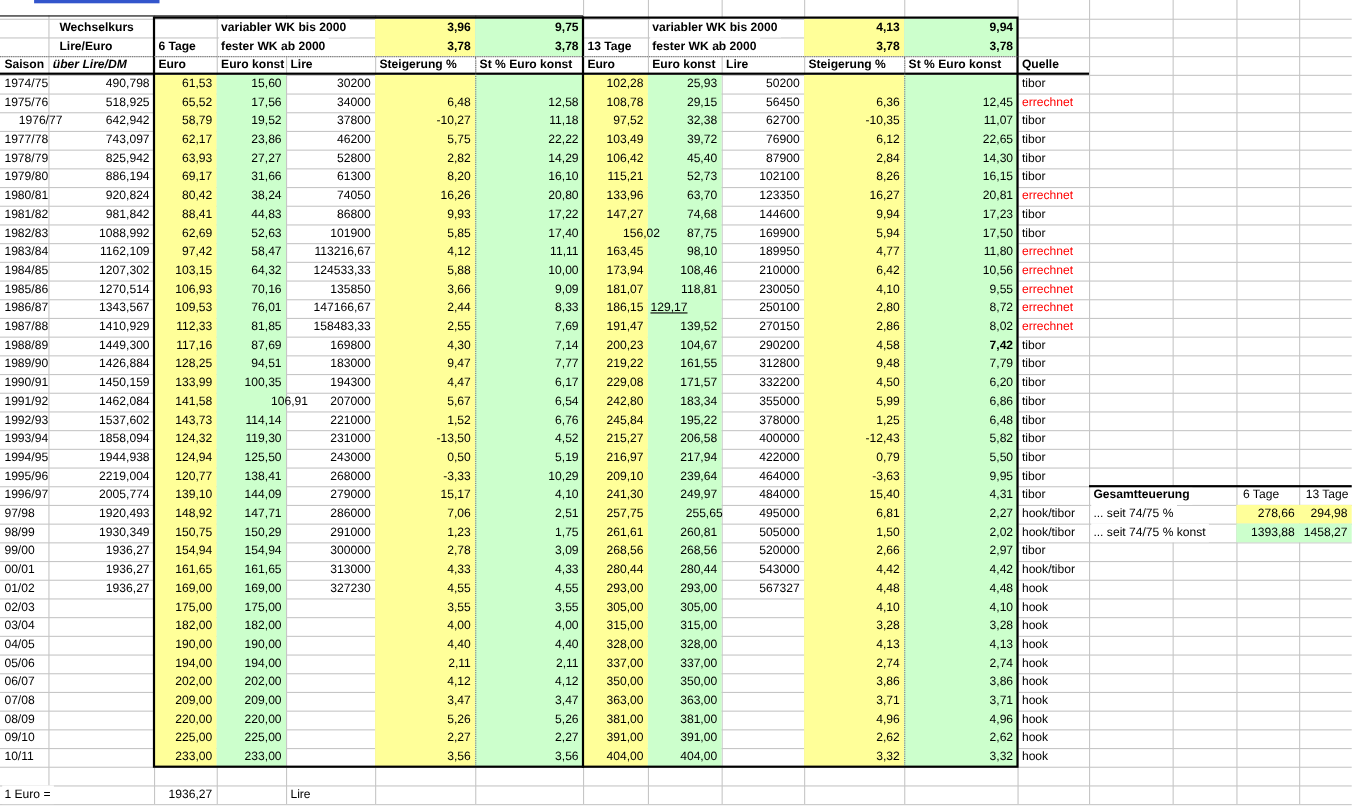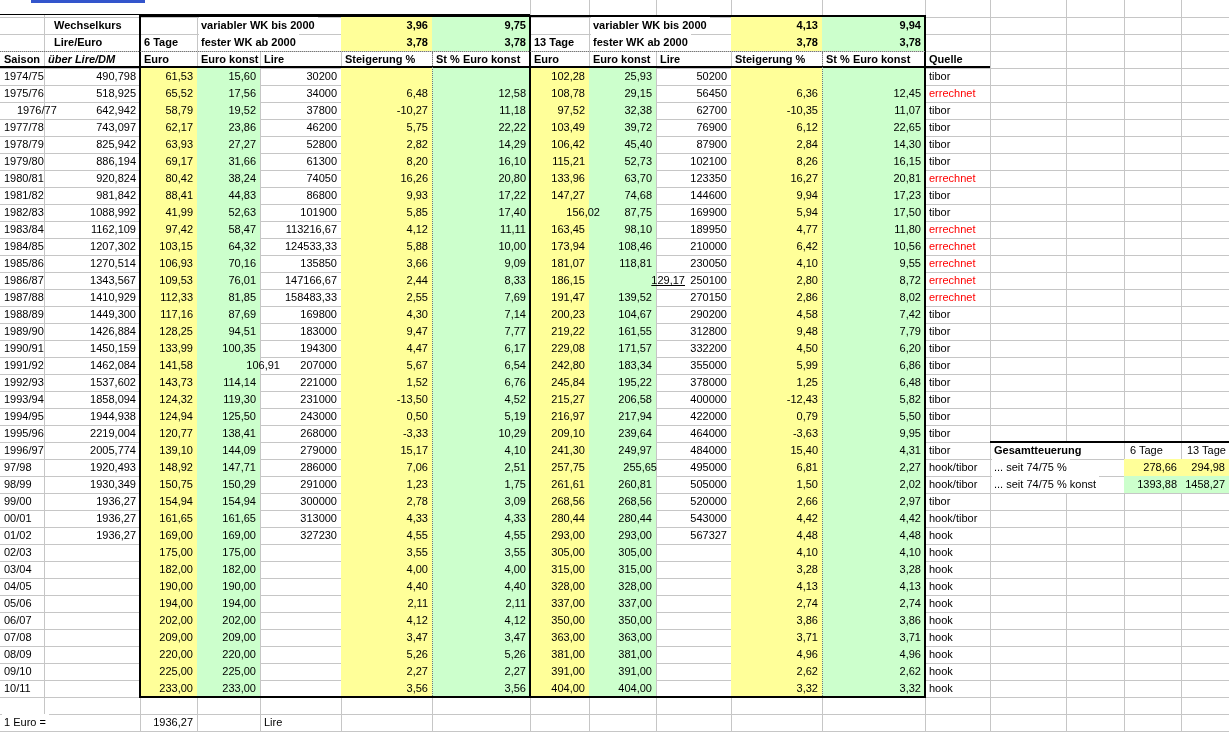--- a/index.html
+++ b/index.html
@@ -226,21 +226,21 @@
     <div class="cell num" style="left: 341px; top: 187px; width: 91px;">9,93</div>
     <div class="cell num" style="left: 432px; top: 187px; width: 98px;">17,22</div>
     <div class="cell num" style="left: 530px; top: 187px; width: 59px;">147,27</div>
     <div class="cell num" style="left: 589px; top: 187px; width: 67px;">74,68</div>
     <div class="cell num" style="left: 656px; top: 187px; width: 75px;">144600</div>
     <div class="cell num" style="left: 731px; top: 187px; width: 91px;">9,94</div>
     <div class="cell num" style="left: 822px; top: 187px; width: 103px;">17,23</div>
     <div class="cell lft" style="left: 927px; top: 187px;">tibor</div>
     <div class="cell lft" style="left: 2px; top: 204px;">1982/83</div>
     <div class="cell num" style="left: 44px; top: 204px; width: 96px;">1088,992</div>
-    <div class="cell num" style="left: 140px; top: 204px; width: 57px;">41,99</div>
+    <div class="cell num" style="left: 140px; top: 204px; width: 57px;">62,69</div>
     <div class="cell num" style="left: 197px; top: 204px; width: 63px;">52,63</div>
     <div class="cell num" style="left: 260px; top: 204px; width: 81px;">101900</div>
     <div class="cell num" style="left: 341px; top: 204px; width: 91px;">5,85</div>
     <div class="cell num" style="left: 432px; top: 204px; width: 98px;">17,40</div>
     <div class="cell num" style="left: 530px; top: 204px; width: 74px;">156,02</div>
     <div class="cell num" style="left: 589px; top: 204px; width: 67px;">87,75</div>
     <div class="cell num" style="left: 656px; top: 204px; width: 75px;">169900</div>
     <div class="cell num" style="left: 731px; top: 204px; width: 91px;">5,94</div>
     <div class="cell num" style="left: 822px; top: 204px; width: 103px;">17,50</div>
     <div class="cell lft" style="left: 927px; top: 204px;">tibor</div>
@@ -284,21 +284,21 @@
     <div class="cell num" style="left: 822px; top: 255px; width: 103px;">9,55</div>
     <div class="cell lft red" style="left: 927px; top: 255px;">errechnet</div>
     <div class="cell lft" style="left: 2px; top: 272px;">1986/87</div>
     <div class="cell num" style="left: 44px; top: 272px; width: 96px;">1343,567</div>
     <div class="cell num" style="left: 140px; top: 272px; width: 57px;">109,53</div>
     <div class="cell num" style="left: 197px; top: 272px; width: 63px;">76,01</div>
     <div class="cell num" style="left: 260px; top: 272px; width: 81px;">147166,67</div>
     <div class="cell num" style="left: 341px; top: 272px; width: 91px;">2,44</div>
     <div class="cell num" style="left: 432px; top: 272px; width: 98px;">8,33</div>
     <div class="cell num" style="left: 530px; top: 272px; width: 59px;">186,15</div>
-    <div class="cell num" style="left: 616px; top: 272px; width: 73px; text-decoration: underline;">129,17</div>
+    <div class="cell num" style="left: 556px; top: 272px; width: 73px; text-decoration: underline;">129,17</div>
     <div class="cell num" style="left: 656px; top: 272px; width: 75px;">250100</div>
     <div class="cell num" style="left: 731px; top: 272px; width: 91px;">2,80</div>
     <div class="cell num" style="left: 822px; top: 272px; width: 103px;">8,72</div>
     <div class="cell lft red" style="left: 927px; top: 272px;">errechnet</div>
     <div class="cell lft" style="left: 2px; top: 289px;">1987/88</div>
     <div class="cell num" style="left: 44px; top: 289px; width: 96px;">1410,929</div>
     <div class="cell num" style="left: 140px; top: 289px; width: 57px;">112,33</div>
     <div class="cell num" style="left: 197px; top: 289px; width: 63px;">81,85</div>
     <div class="cell num" style="left: 260px; top: 289px; width: 81px;">158483,33</div>
     <div class="cell num" style="left: 341px; top: 289px; width: 91px;">2,55</div>
@@ -313,21 +313,21 @@
     <div class="cell num" style="left: 44px; top: 306px; width: 96px;">1449,300</div>
     <div class="cell num" style="left: 140px; top: 306px; width: 57px;">117,16</div>
     <div class="cell num" style="left: 197px; top: 306px; width: 63px;">87,69</div>
     <div class="cell num" style="left: 260px; top: 306px; width: 81px;">169800</div>
     <div class="cell num" style="left: 341px; top: 306px; width: 91px;">4,30</div>
     <div class="cell num" style="left: 432px; top: 306px; width: 98px;">7,14</div>
     <div class="cell num" style="left: 530px; top: 306px; width: 59px;">200,23</div>
     <div class="cell num" style="left: 589px; top: 306px; width: 67px;">104,67</div>
     <div class="cell num" style="left: 656px; top: 306px; width: 75px;">290200</div>
     <div class="cell num" style="left: 731px; top: 306px; width: 91px;">4,58</div>
-    <div class="cell num" style="left: 822px; top: 306px; width: 103px;">7,42</div>
+    <div class="cell num" style="left: 822px; top: 306px; width: 103px; font-weight: bold;">7,42</div>
     <div class="cell lft" style="left: 927px; top: 306px;">tibor</div>
     <div class="cell lft" style="left: 2px; top: 323px;">1989/90</div>
     <div class="cell num" style="left: 44px; top: 323px; width: 96px;">1426,884</div>
     <div class="cell num" style="left: 140px; top: 323px; width: 57px;">128,25</div>
     <div class="cell num" style="left: 197px; top: 323px; width: 63px;">94,51</div>
     <div class="cell num" style="left: 260px; top: 323px; width: 81px;">183000</div>
     <div class="cell num" style="left: 341px; top: 323px; width: 91px;">9,47</div>
     <div class="cell num" style="left: 432px; top: 323px; width: 98px;">7,77</div>
     <div class="cell num" style="left: 530px; top: 323px; width: 59px;">219,22</div>
     <div class="cell num" style="left: 589px; top: 323px; width: 67px;">161,55</div>

